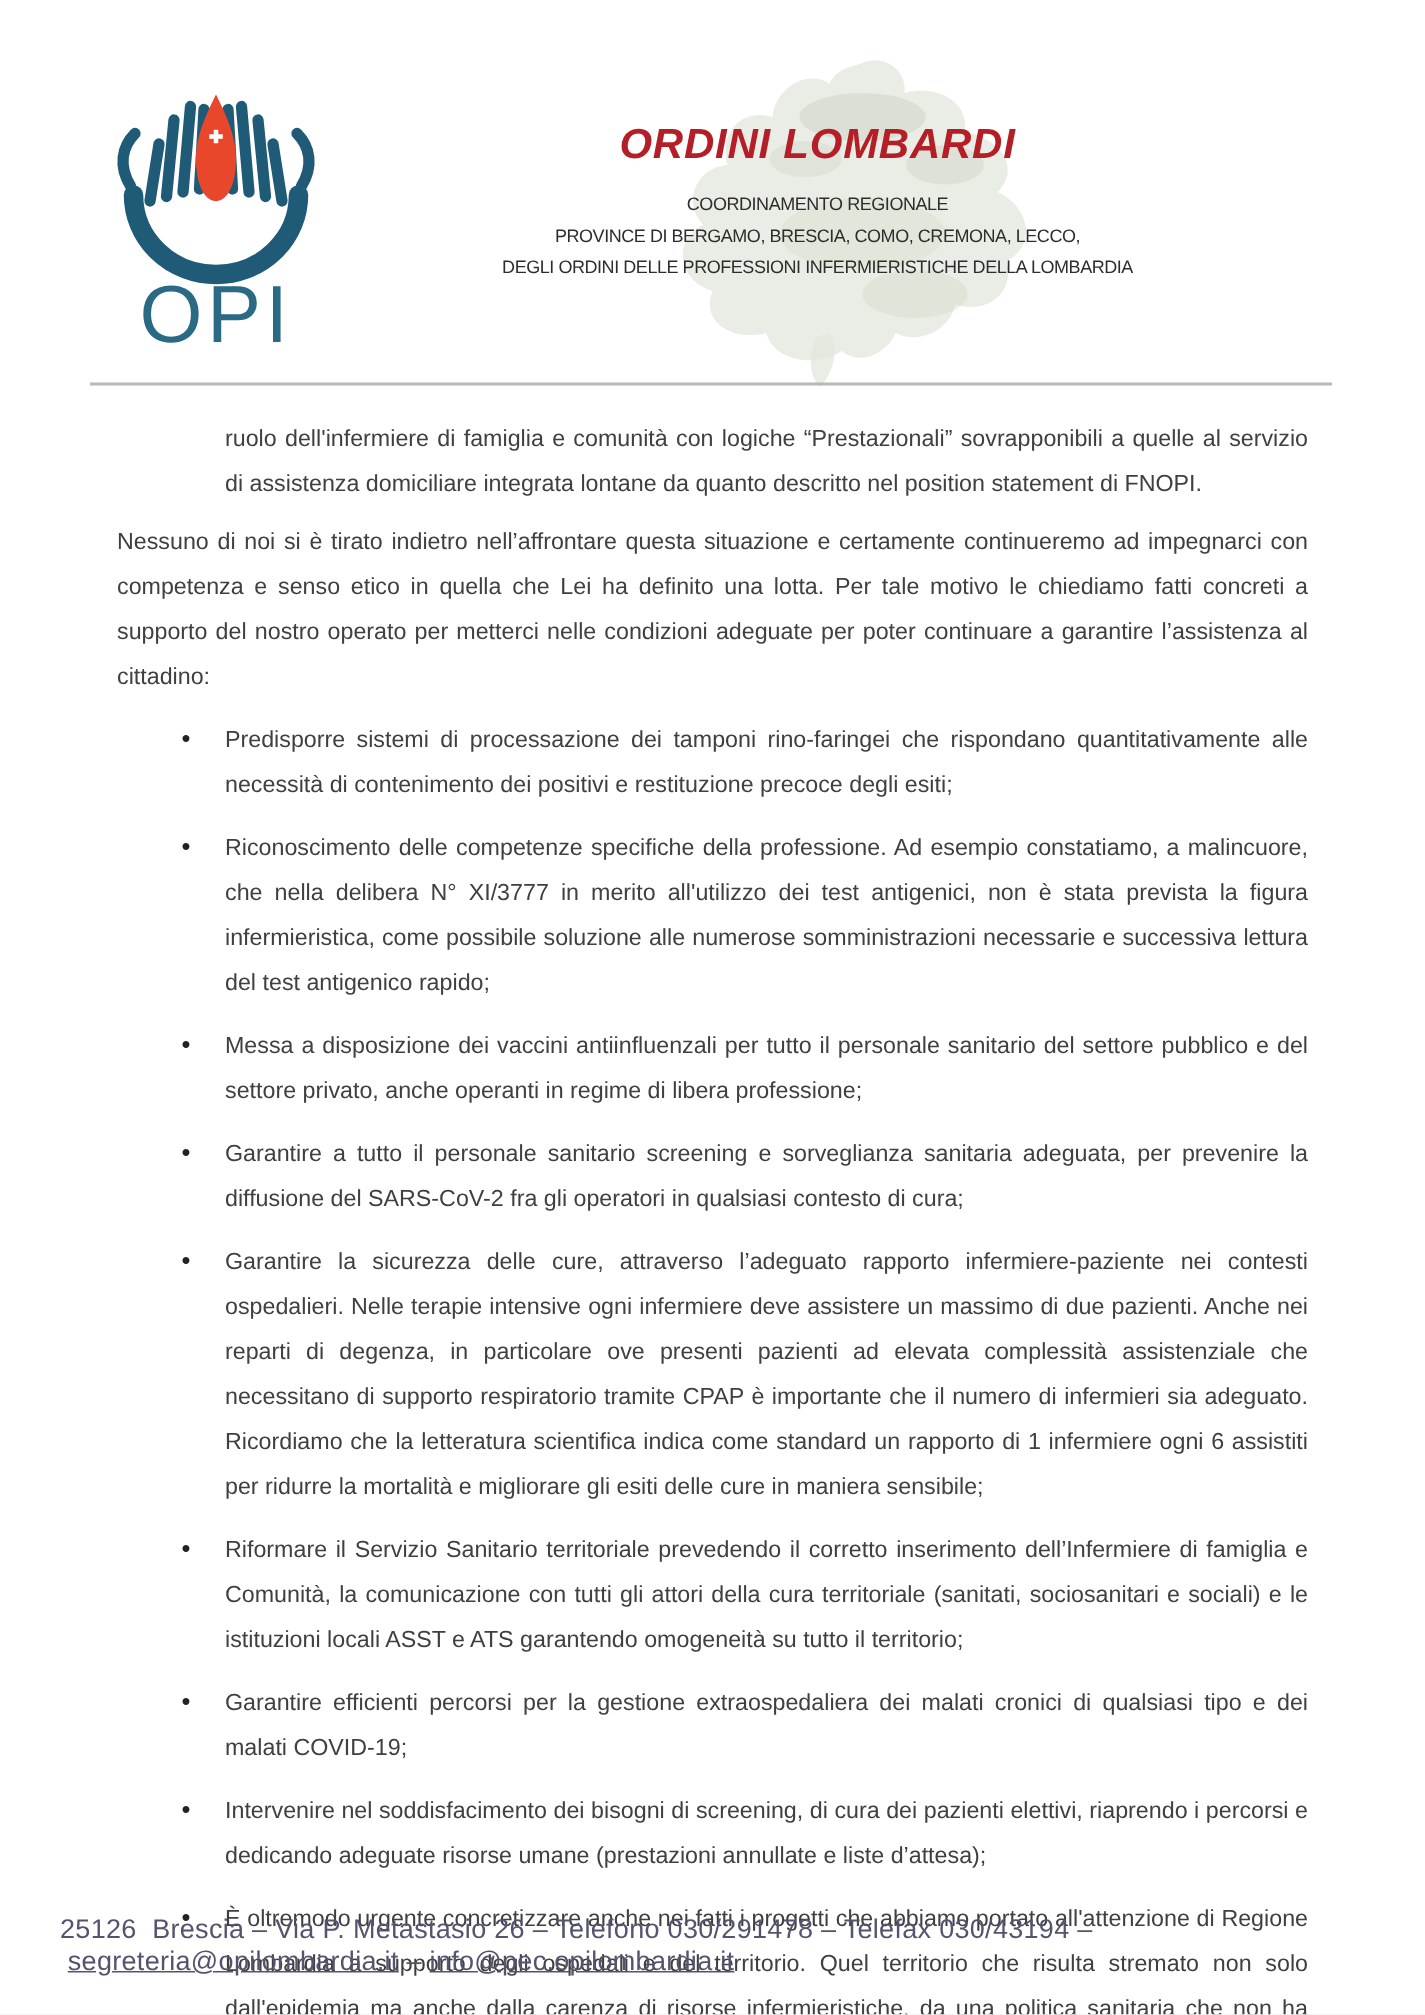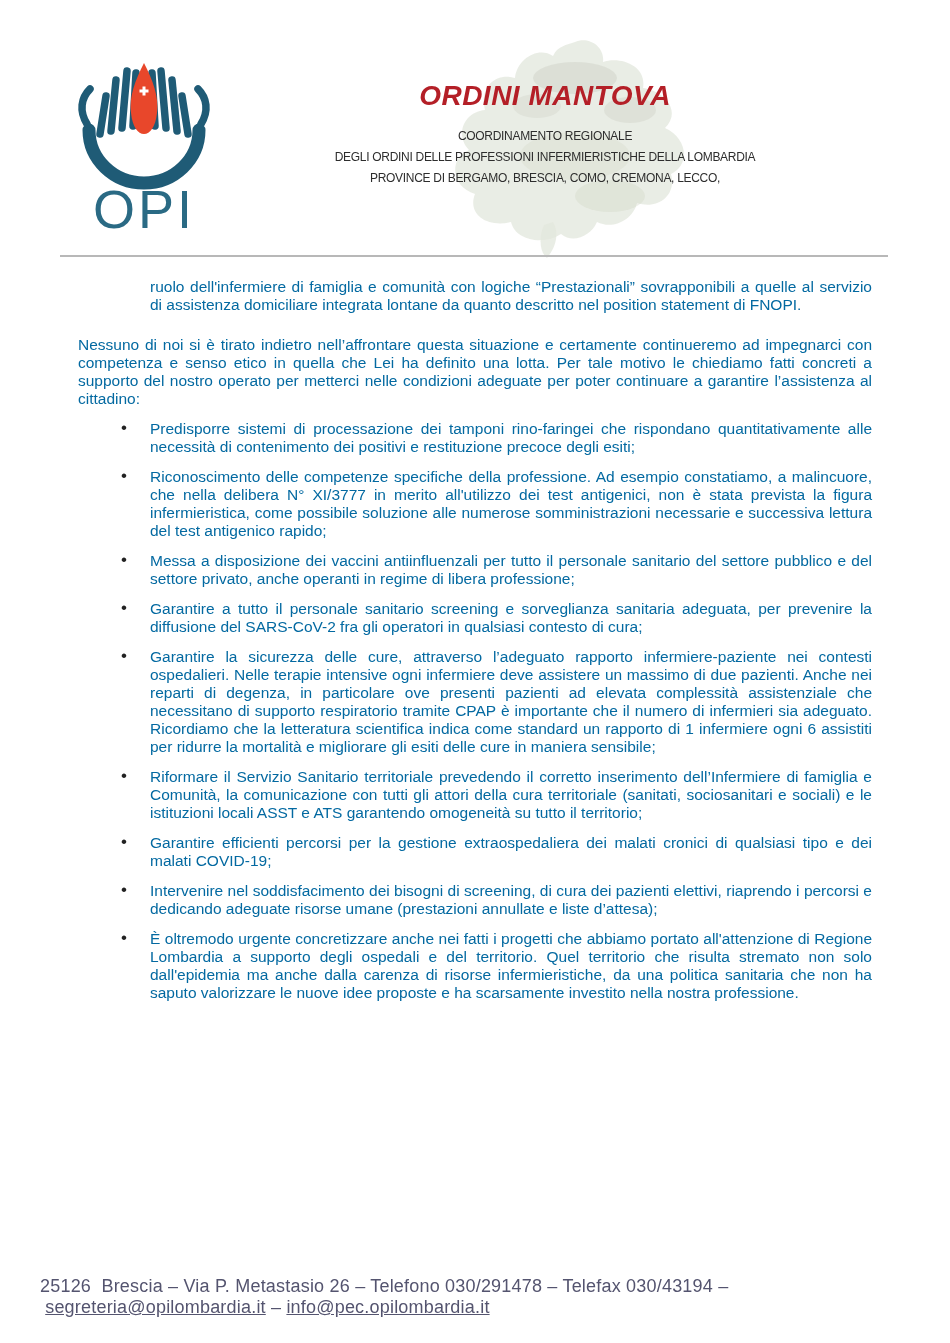--- a/index.html
+++ b/index.html
@@ -19,23 +19,23 @@
   .logo-box { position:absolute; left:68px; top:50px; width:152px; height:192px; }
   .header-text { position:absolute; left:210px; right:70px; top:80px; text-align:center; }
   .org-title {
     font-size:28px; font-weight:bold; font-style:italic;
     color:#b41f27; letter-spacing:.5px; margin-bottom:14px;
   }
   .sub-line { font-size:12px; line-height:21px; color:#2d2d2d; letter-spacing:-.3px; font-weight:400; }
   .header-rule { position:absolute; left:60px; right:62px; top:255px; border-top:2px solid #b8b8b8; }
   
   main { position:absolute; left:78px; right:78px; top:278px; }
-  main p, main li { font-size:15.5px; line-height:18px; text-align:justify; color:#0369a1; }
+  main p, main li { font-size:15.5px; line-height:30px; text-align:justify; color:#404040; }
   .p-indent { margin-left:72px; }
-  .p-normal { margin-top:22px; }
+  .p-normal { margin-top:9px; }
   ul.demands { list-style:none; margin:0; padding:0 0 0 72px; }
   ul.demands li { position:relative; margin-top:12px; }
   ul.demands li::before { content:"\2022"; position:absolute; left:-29px; top:-1px; font-size:17px; color:#222; }
   
   footer {
     position:absolute; left:40px; right:40px; top:1276px;
     text-align:left; font-size:18px; letter-spacing:.2px;
     color:#54546f;
   }
   footer .link { text-decoration:underline; cursor:pointer; color:#54546f; }
@@ -86,26 +86,26 @@
 
       <g>
         <path d="M76,13 C67,31 61,46 63,63 C64.5,77 70,84 76,84 C82,84 87.5,77 89,63 C91,46 85,31 76,13 Z" fill="#e8472b"></path>
         <rect x="71.5" y="39.5" width="9" height="3" fill="#ffffff"></rect>
         <rect x="74.5" y="36.5" width="3" height="9" fill="#ffffff"></rect>
       </g>
       <text x="76" y="178" text-anchor="middle" font-size="54" letter-spacing="3" fill="#2a6a84" font-family="Liberation Sans, DejaVu Sans, sans-serif">OPI</text>
     </svg>
 
     <div class="header-text">
-      <div class="org-title">ORDINI MANTOVA</div>
+      <div class="org-title">ORDINI LOMBARDI</div>
       <div>
 
       <div class="sub-line">COORDINAMENTO REGIONALE</div>
+          <div class="sub-line">PROVINCE DI BERGAMO, BRESCIA, COMO, CREMONA, LECCO,</div>
           <div class="sub-line">DEGLI ORDINI DELLE PROFESSIONI INFERMIERISTICHE DELLA LOMBARDIA</div>
-          <div class="sub-line">PROVINCE DI BERGAMO, BRESCIA, COMO, CREMONA, LECCO,</div>
         </div>
     </div>
 
     <div class="header-rule"></div>
   </header>
 
   <main>
     <p class="p-indent">ruolo dell'infermiere di famiglia e comunità con logiche “Prestazionali” sovrapponibili a quelle al servizio di assistenza domiciliare integrata lontane da quanto descritto nel position statement di FNOPI.</p>
     <p class="p-normal">Nessuno di noi si è tirato indietro nell’affrontare questa situazione e certamente continueremo ad impegnarci con competenza e senso etico in quella che Lei ha definito una lotta. Per tale motivo le chiediamo fatti concreti a supporto del nostro operato per metterci nelle condizioni adeguate per poter continuare a garantire l’assistenza al cittadino:</p>
     <ul class="demands">

